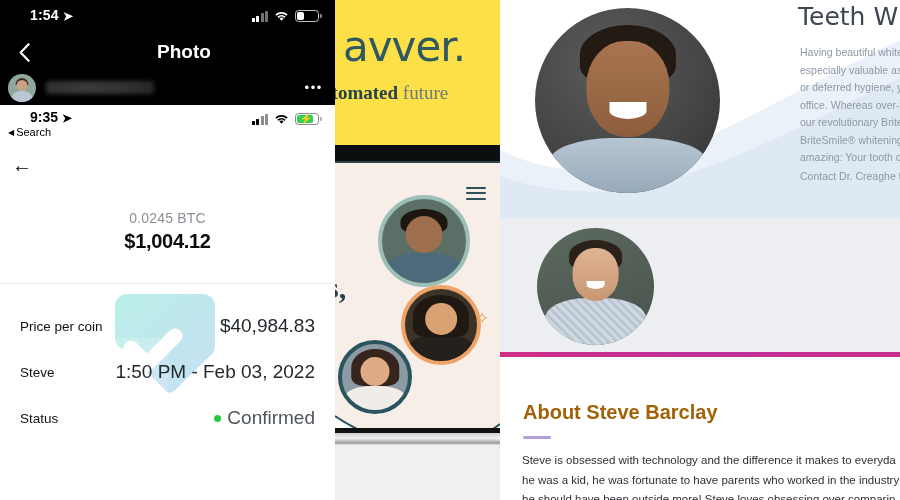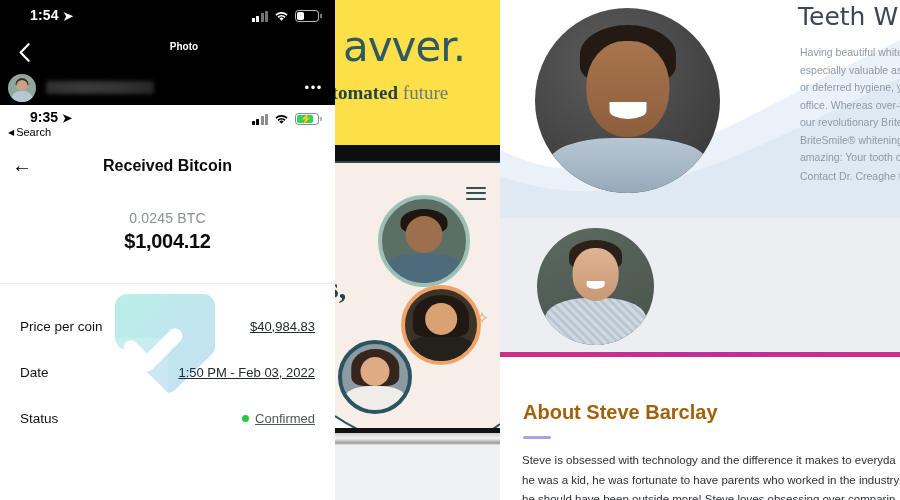--- a/index.html
+++ b/index.html
@@ -120,21 +120,21 @@
     width: 24px; height: 26px;
     display:flex; align-items:center; justify-content:center;
     color:#ffffff;
     cursor: pointer;
   }
   .ig-title {
     position: absolute;
     left: 0; top: 7px;
     width: 368px;
     text-align: center;
-    font-size: 10px;
+    font-size: 19px;
     font-weight: bold;
     color: #ffffff;
   }
   .ig-postheader {
     position: absolute;
     left: 0; top: 70px;
     width: 335px; height: 35px;
     display:flex; align-items:center;
   }
   .ig-avatar {
@@ -261,23 +261,23 @@
     padding: 0 20px;
     height: 46px;
     position: relative;
     z-index: 3;
   }
   .row-label {
     font-size: 13.5px;
     color: #111;
   }
   .row-value {
-    font-size: 13px;
+    font-size: 19px;
     color: #4e555c;
-    display:flex; align-items:center; gap:6px;text-decoration:underline;
+    display:flex; align-items:center; gap:6px;
   }
   .row-value.strong { color:#24292e; }
   .status-dot {
     width:7px; height:7px; border-radius:50%;
     background:#27c93f;
     display:inline-block;
   }
 
   
   .watermark {
@@ -654,21 +654,20 @@
           </span>
           <span class="battery dark">
               <span class="fill"></span>
               <span class="bolt">⚡</span>
             </span>
         </div>
       </div>
 
       <div class="cash-nav">
         <div class="cash-back">←</div>
-        <div class="cash-navtitle">Received Bitcoin</div>
       </div>
 
       <div class="amount-wrap">
         <div class="btc-amount">0.0245 BTC</div>
         <div class="usd-amount">$1,004.12</div>
       </div>
 
       <div class="cash-divider"></div>
 
       <div class="watermark">
@@ -686,21 +685,21 @@
           </svg>
         </div>
       </div>
 
       <div class="rows">
         <div class="row">
           <span class="row-label">Price per coin</span>
           <span class="row-value strong">$40,984.83</span>
         </div>
         <div class="row">
-          <span class="row-label">Date</span>
+          <span class="row-label">Steve</span>
           <span class="row-value strong">1:50 PM - Feb 03, 2022</span>
         </div>
         <div class="row">
           <span class="row-label">Status</span>
           <span class="row-value">
             <span class="status-dot"></span>
             <span>Confirmed</span>
           </span>
         </div>
       </div>

